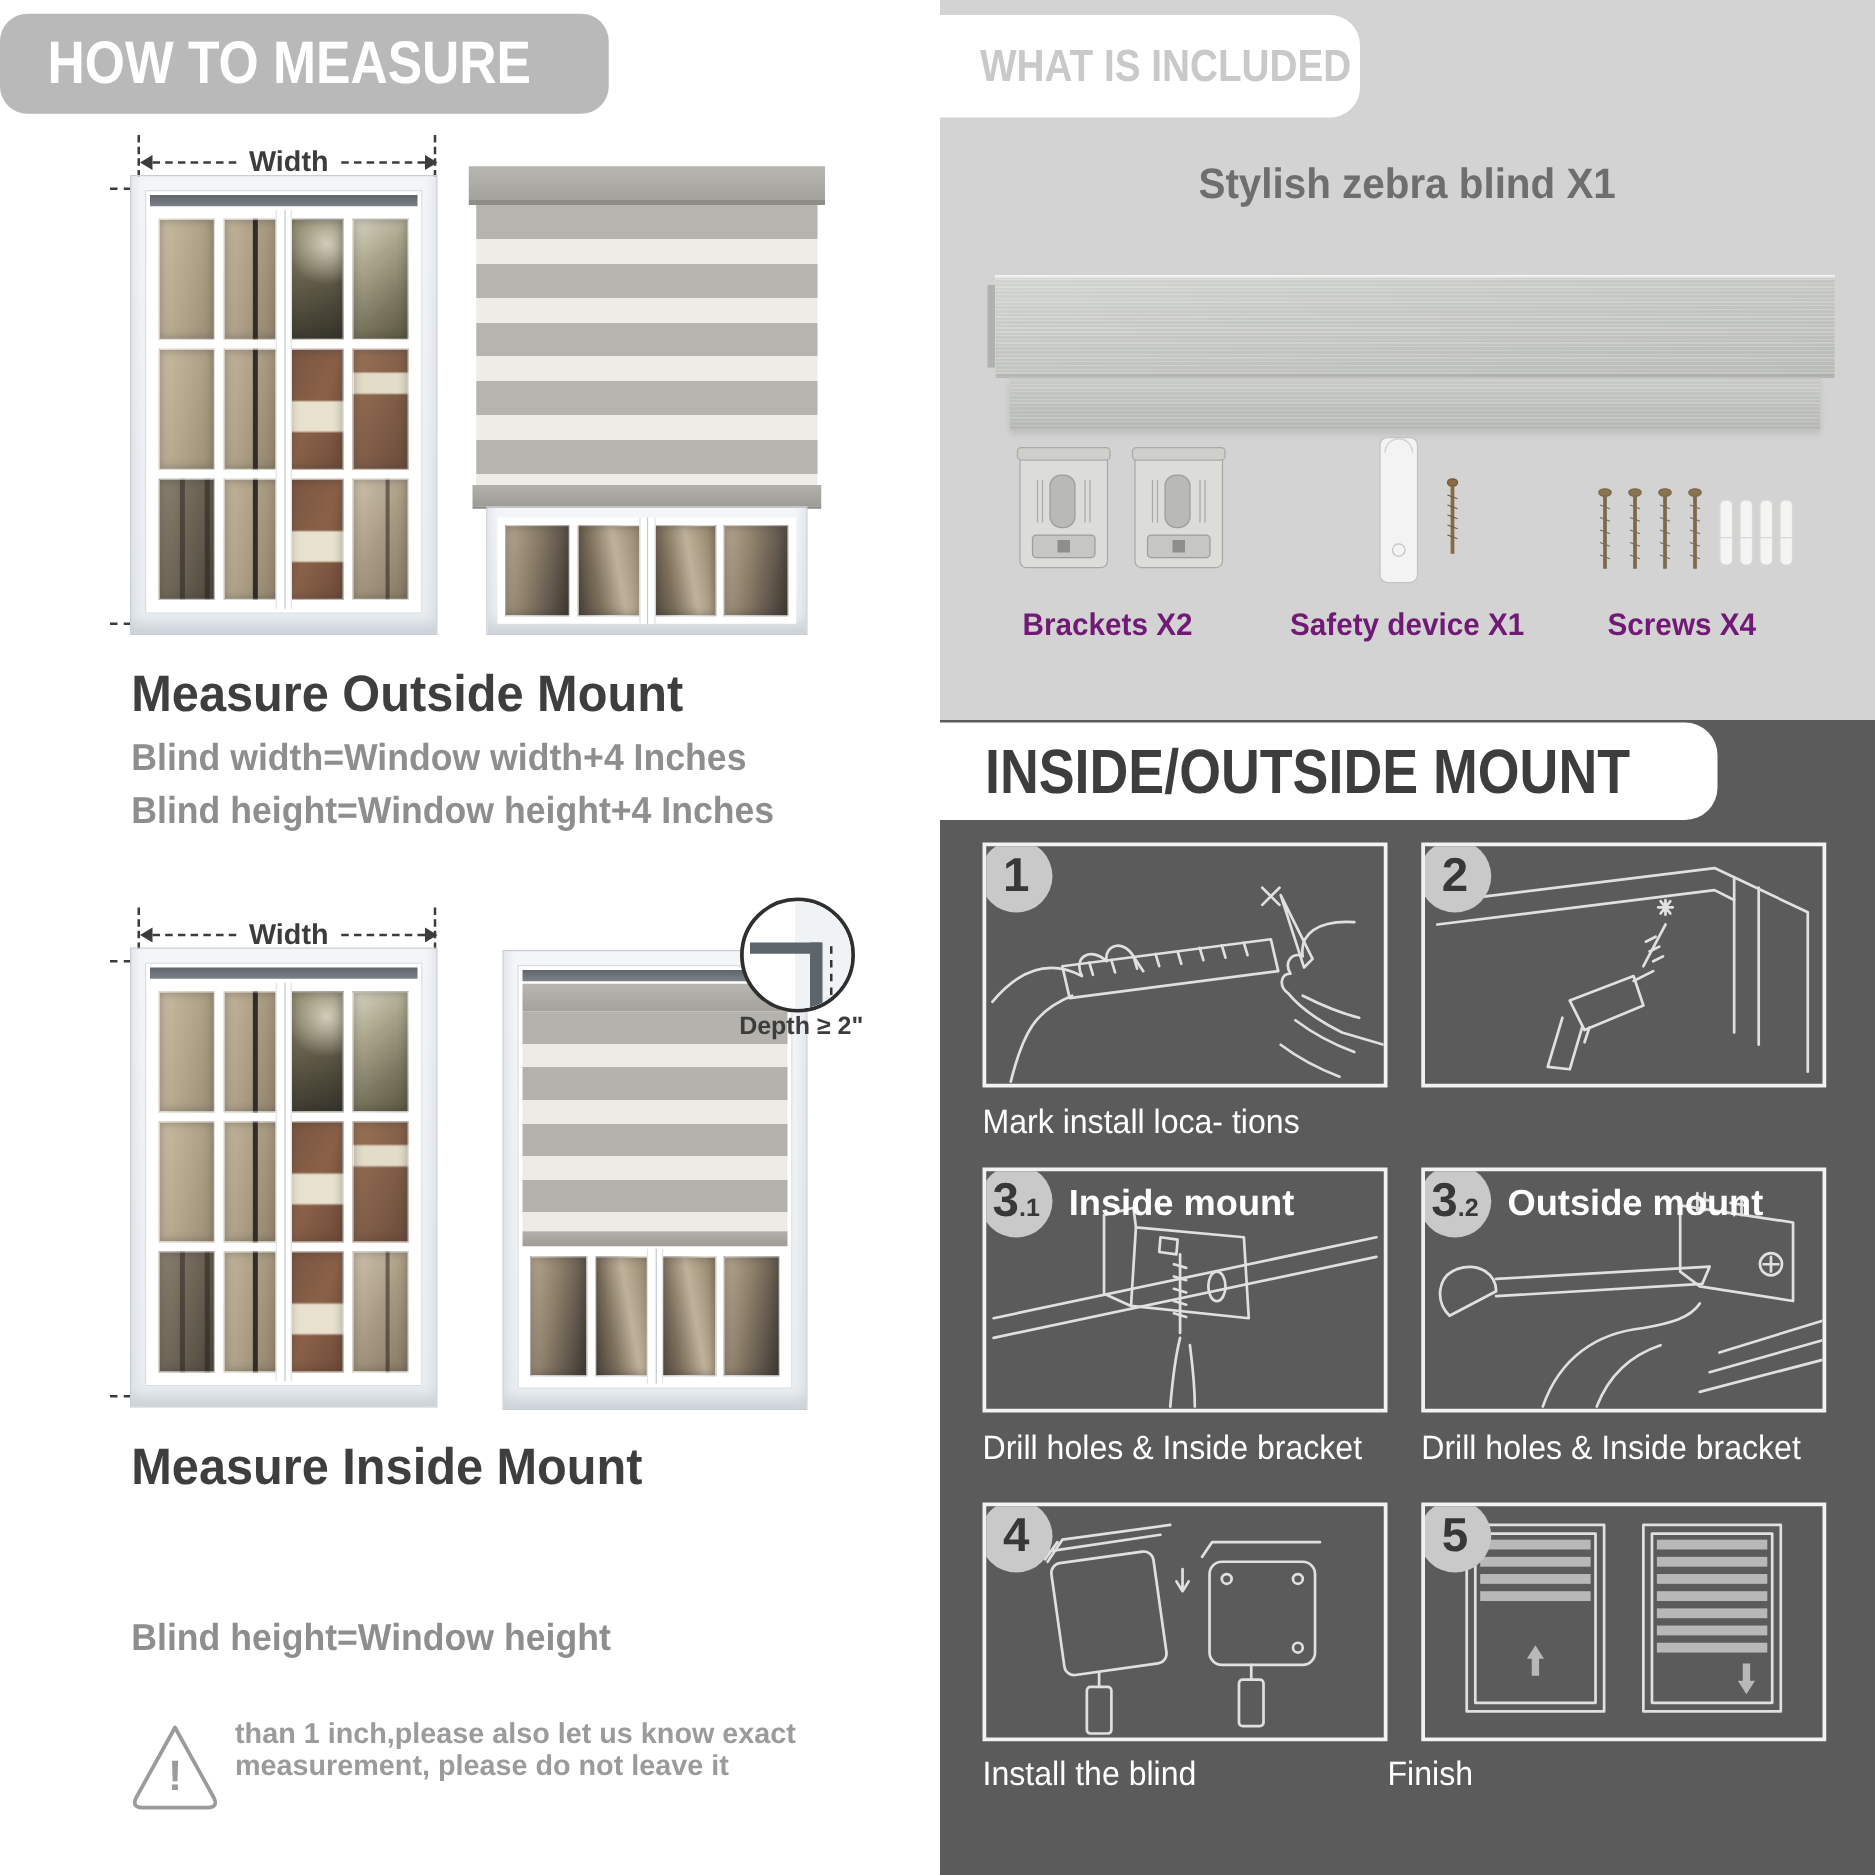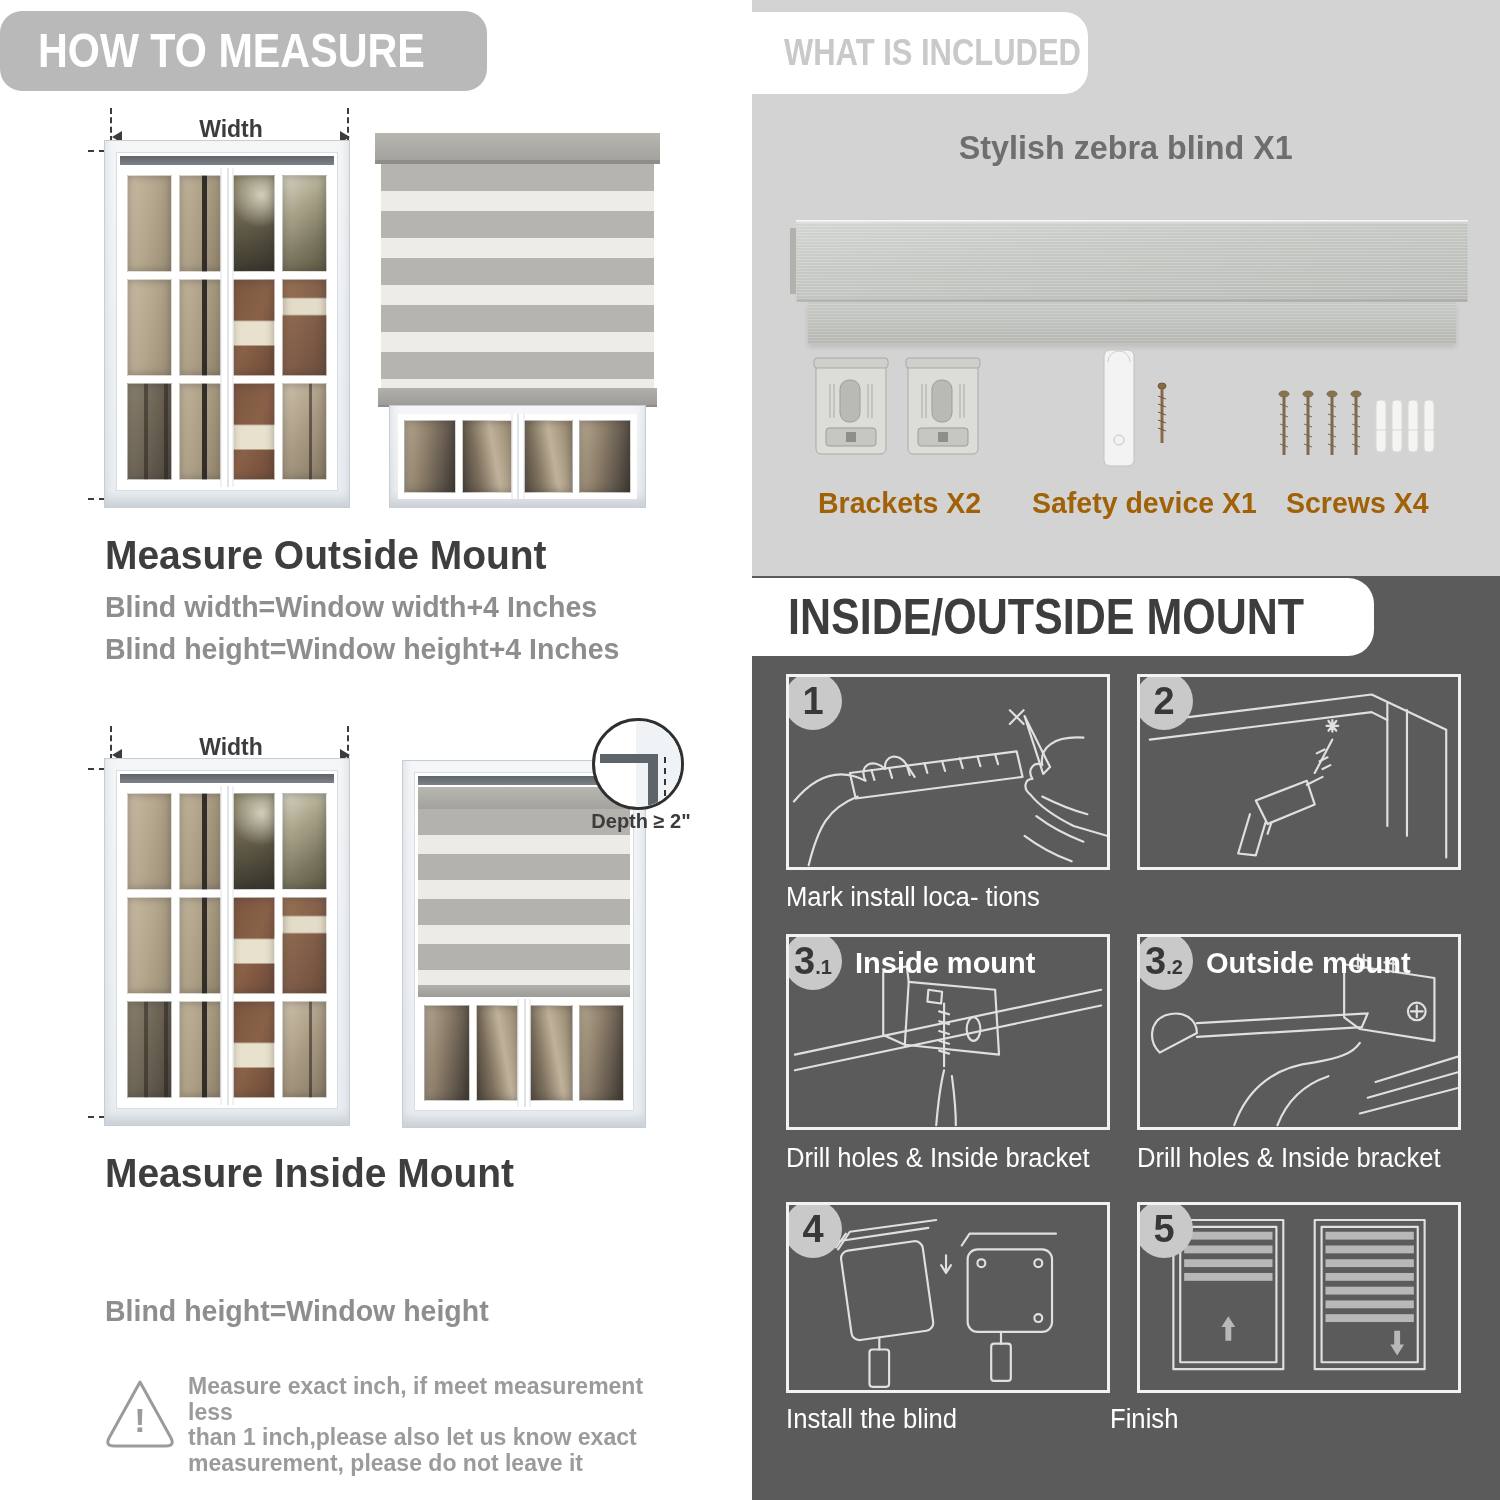--- a/index.html
+++ b/index.html
@@ -9,21 +9,21 @@
   .condensed{display:inline-block;transform:scaleX(.86);transform-origin:0 50%;white-space:nowrap;}
   .condensed95{display:inline-block;transform:scaleX(.95);transform-origin:0 50%;white-space:nowrap;}
 
   
   .hdr-left{left:0;top:11px;width:487px;height:80px;background:#b9b9b9;border-radius:22px;
             color:#fff;font-size:48px;font-weight:bold;line-height:80px;padding-left:38px;box-sizing:border-box;}
   .sec-title{color:#3e3e3e;font-size:41px;font-weight:bold;}
   .sec-line{color:#8e8e8e;font-size:30px;font-weight:bold;}
 
   
-  .harrow{display:flex;align-items:flex-end;color:#3c3c3c;}
+  .harrow{display:flex;align-items:center;color:#3c3c3c;}
   .dash-h{flex:1;height:0;border-top:2px dashed #3c3c3c;}
   .ah-l{width:0;height:0;border-top:6px solid transparent;border-bottom:6px solid transparent;border-right:10px solid #3c3c3c;}
   .ah-r{width:0;height:0;border-top:6px solid transparent;border-bottom:6px solid transparent;border-left:10px solid #3c3c3c;}
   .harrow .lbl{font-weight:bold;font-size:23px;padding:0 10px;}
   .vtick{width:0;border-left:2px dashed #3c3c3c;}
   .htick{height:0;border-top:2px dashed #3c3c3c;}
   .varrow{display:flex;flex-direction:column;align-items:center;}
   .dash-v{width:0;flex:1;border-left:2px dashed #3c3c3c;}
   .av-u{width:0;height:0;border-left:6px solid transparent;border-right:6px solid transparent;border-bottom:10px solid #3c3c3c;}
   .av-d{width:0;height:0;border-left:6px solid transparent;border-right:6px solid transparent;border-top:10px solid #3c3c3c;}
@@ -66,21 +66,21 @@
   .railx{background:linear-gradient(#b2b0aa,#9e9c96);}
 
   
   .sec-light{left:752px;top:0;width:748px;height:576px;background:#d3d3d3;}
   .sec-dark{left:752px;top:576px;width:748px;height:924px;background:#5b5b5b;}
   .hdr-included{left:752px;top:12px;width:336px;height:82px;background:#fff;border-radius:0 24px 24px 0;
                 color:#c9c9c9;font-size:36px;font-weight:bold;line-height:82px;padding-left:32px;box-sizing:border-box;}
   .hdr-mount{left:752px;top:578px;width:622px;height:78px;background:#fff;border-radius:0 26px 26px 0;
              color:#3d3d3d;font-size:50px;font-weight:bold;line-height:78px;padding-left:36px;box-sizing:border-box;}
   .blind-label{left:752px;top:128px;width:748px;text-align:center;color:#6e6e6e;font-size:34px;font-weight:bold;}
-  .item-label{color:#a16207;font-size:30px;font-weight:bold;}
+  .item-label{color:#701a75;font-size:25px;font-weight:bold;}
   .bigcas-top{left:796px;top:220px;width:672px;height:82px;
       background:repeating-linear-gradient(0deg,rgba(255,255,255,.22) 0 1px,rgba(0,0,0,0) 1px 3px),
       linear-gradient(175deg,#d3d5d1 0%,#c6c8c4 40%,#b9bbb7 100%);
       box-shadow:inset 0 2px 2px rgba(255,255,255,.8),inset 0 -2px 3px rgba(0,0,0,.12);}
   .bigcas-notch{left:790px;top:228px;width:7px;height:66px;background:#b0b2ae;}
   .bigcas-bot{left:808px;top:302px;width:648px;height:42px;
       background:repeating-linear-gradient(0deg,rgba(255,255,255,.18) 0 1px,rgba(0,0,0,0) 1px 3px),
       linear-gradient(#c9cbc7,#b5b7b3);box-shadow:0 3px 5px rgba(0,0,0,.10);}
 
   
@@ -247,21 +247,20 @@
   </div>
   <div class="abs sec-line" style="left:105px;top:1294px;">
     <span class="condensed95">Blind height=Window height</span>
   </div>
 
   <svg class="abs" style="left:102px;top:1376px;" width="76" height="74" viewBox="0 0 76 74">
     <path d="M38,6 L69,62 Q73,70 64,70 L12,70 Q3,70 7,62 Z" fill="none" stroke="#9b9b9b" stroke-width="3" stroke-linejoin="round"></path>
     <text x="38" y="56" text-anchor="middle" font-family="Liberation Sans,sans-serif" font-size="34" font-weight="bold" fill="#9b9b9b">!</text>
   </svg>
   <div class="abs warn-text" style="left:188px;top:1374px;width:470px;">
-    <div>Measure exact inch, if meet measurement less</div>
     <div>than 1 inch,please also let us know exact</div>
     <div>measurement, please do not leave it</div>
   </div>
 
   <div class="abs sec-light"></div>
   <div class="abs hdr-included">
     <span class="condensed">WHAT IS INCLUDED</span>
   </div>
   <div class="abs blind-label">
     <span style="display:inline-block;transform:scaleX(.95);">Stylish zebra blind X1</span>

